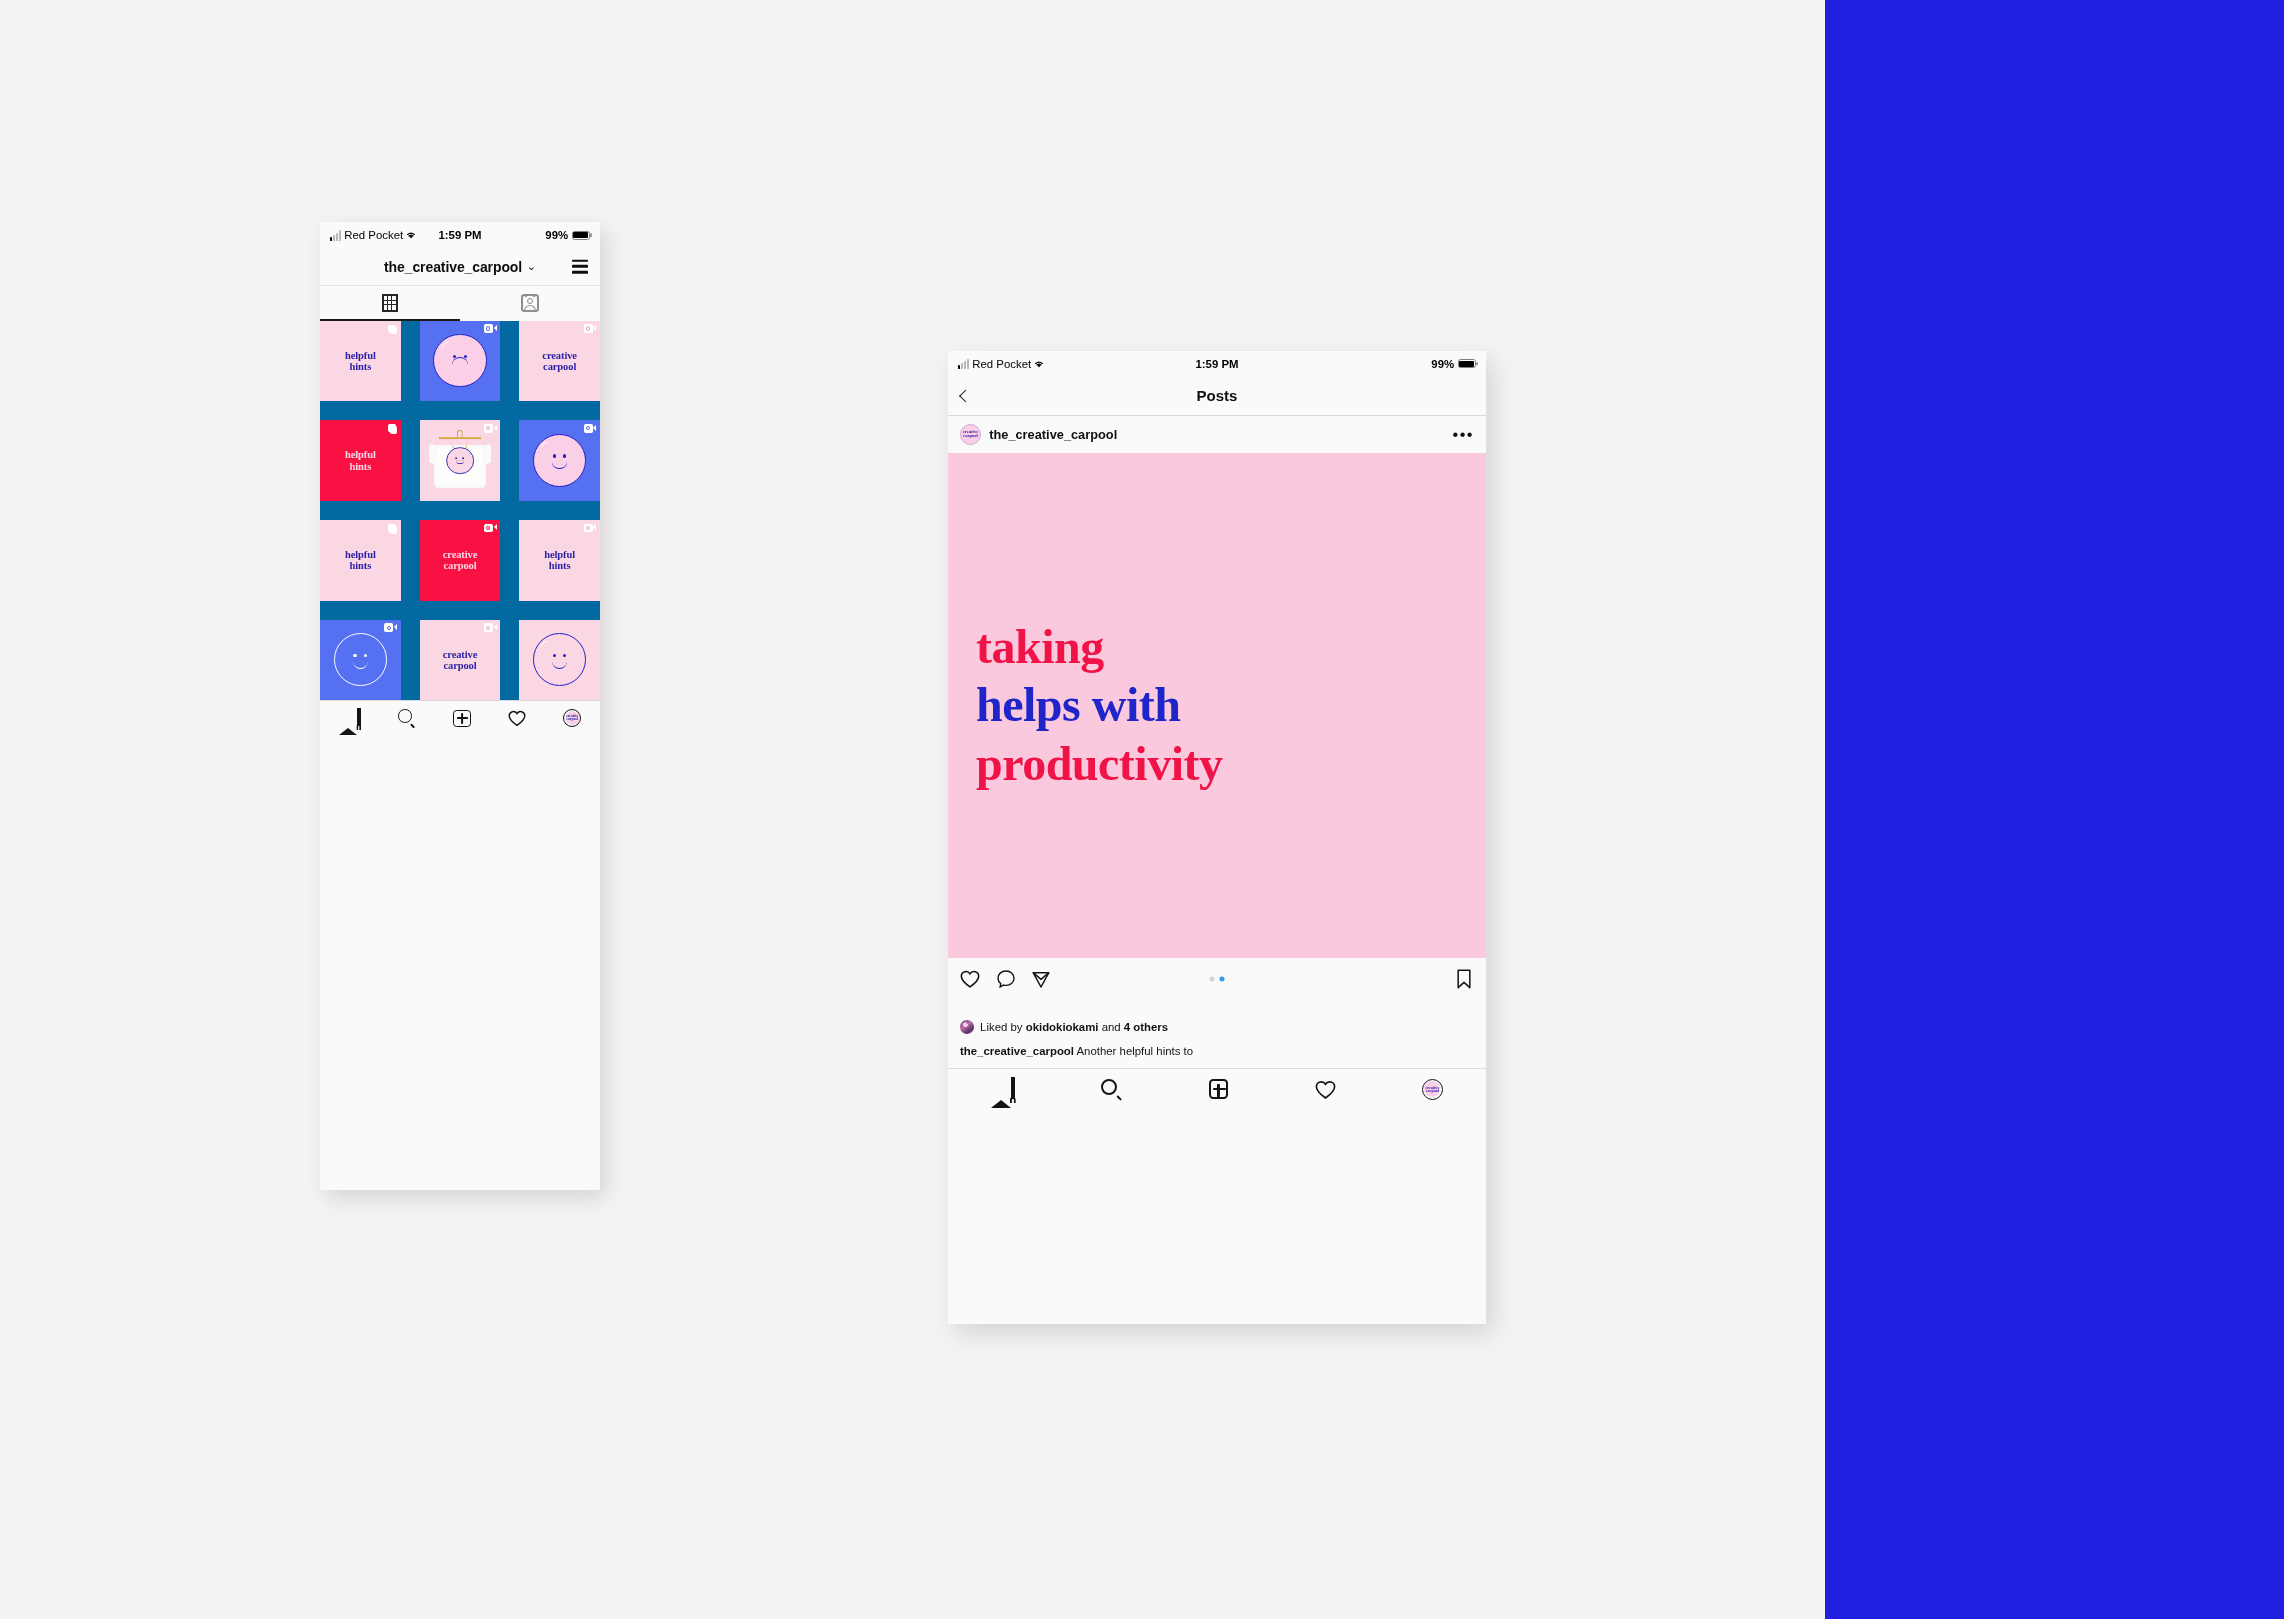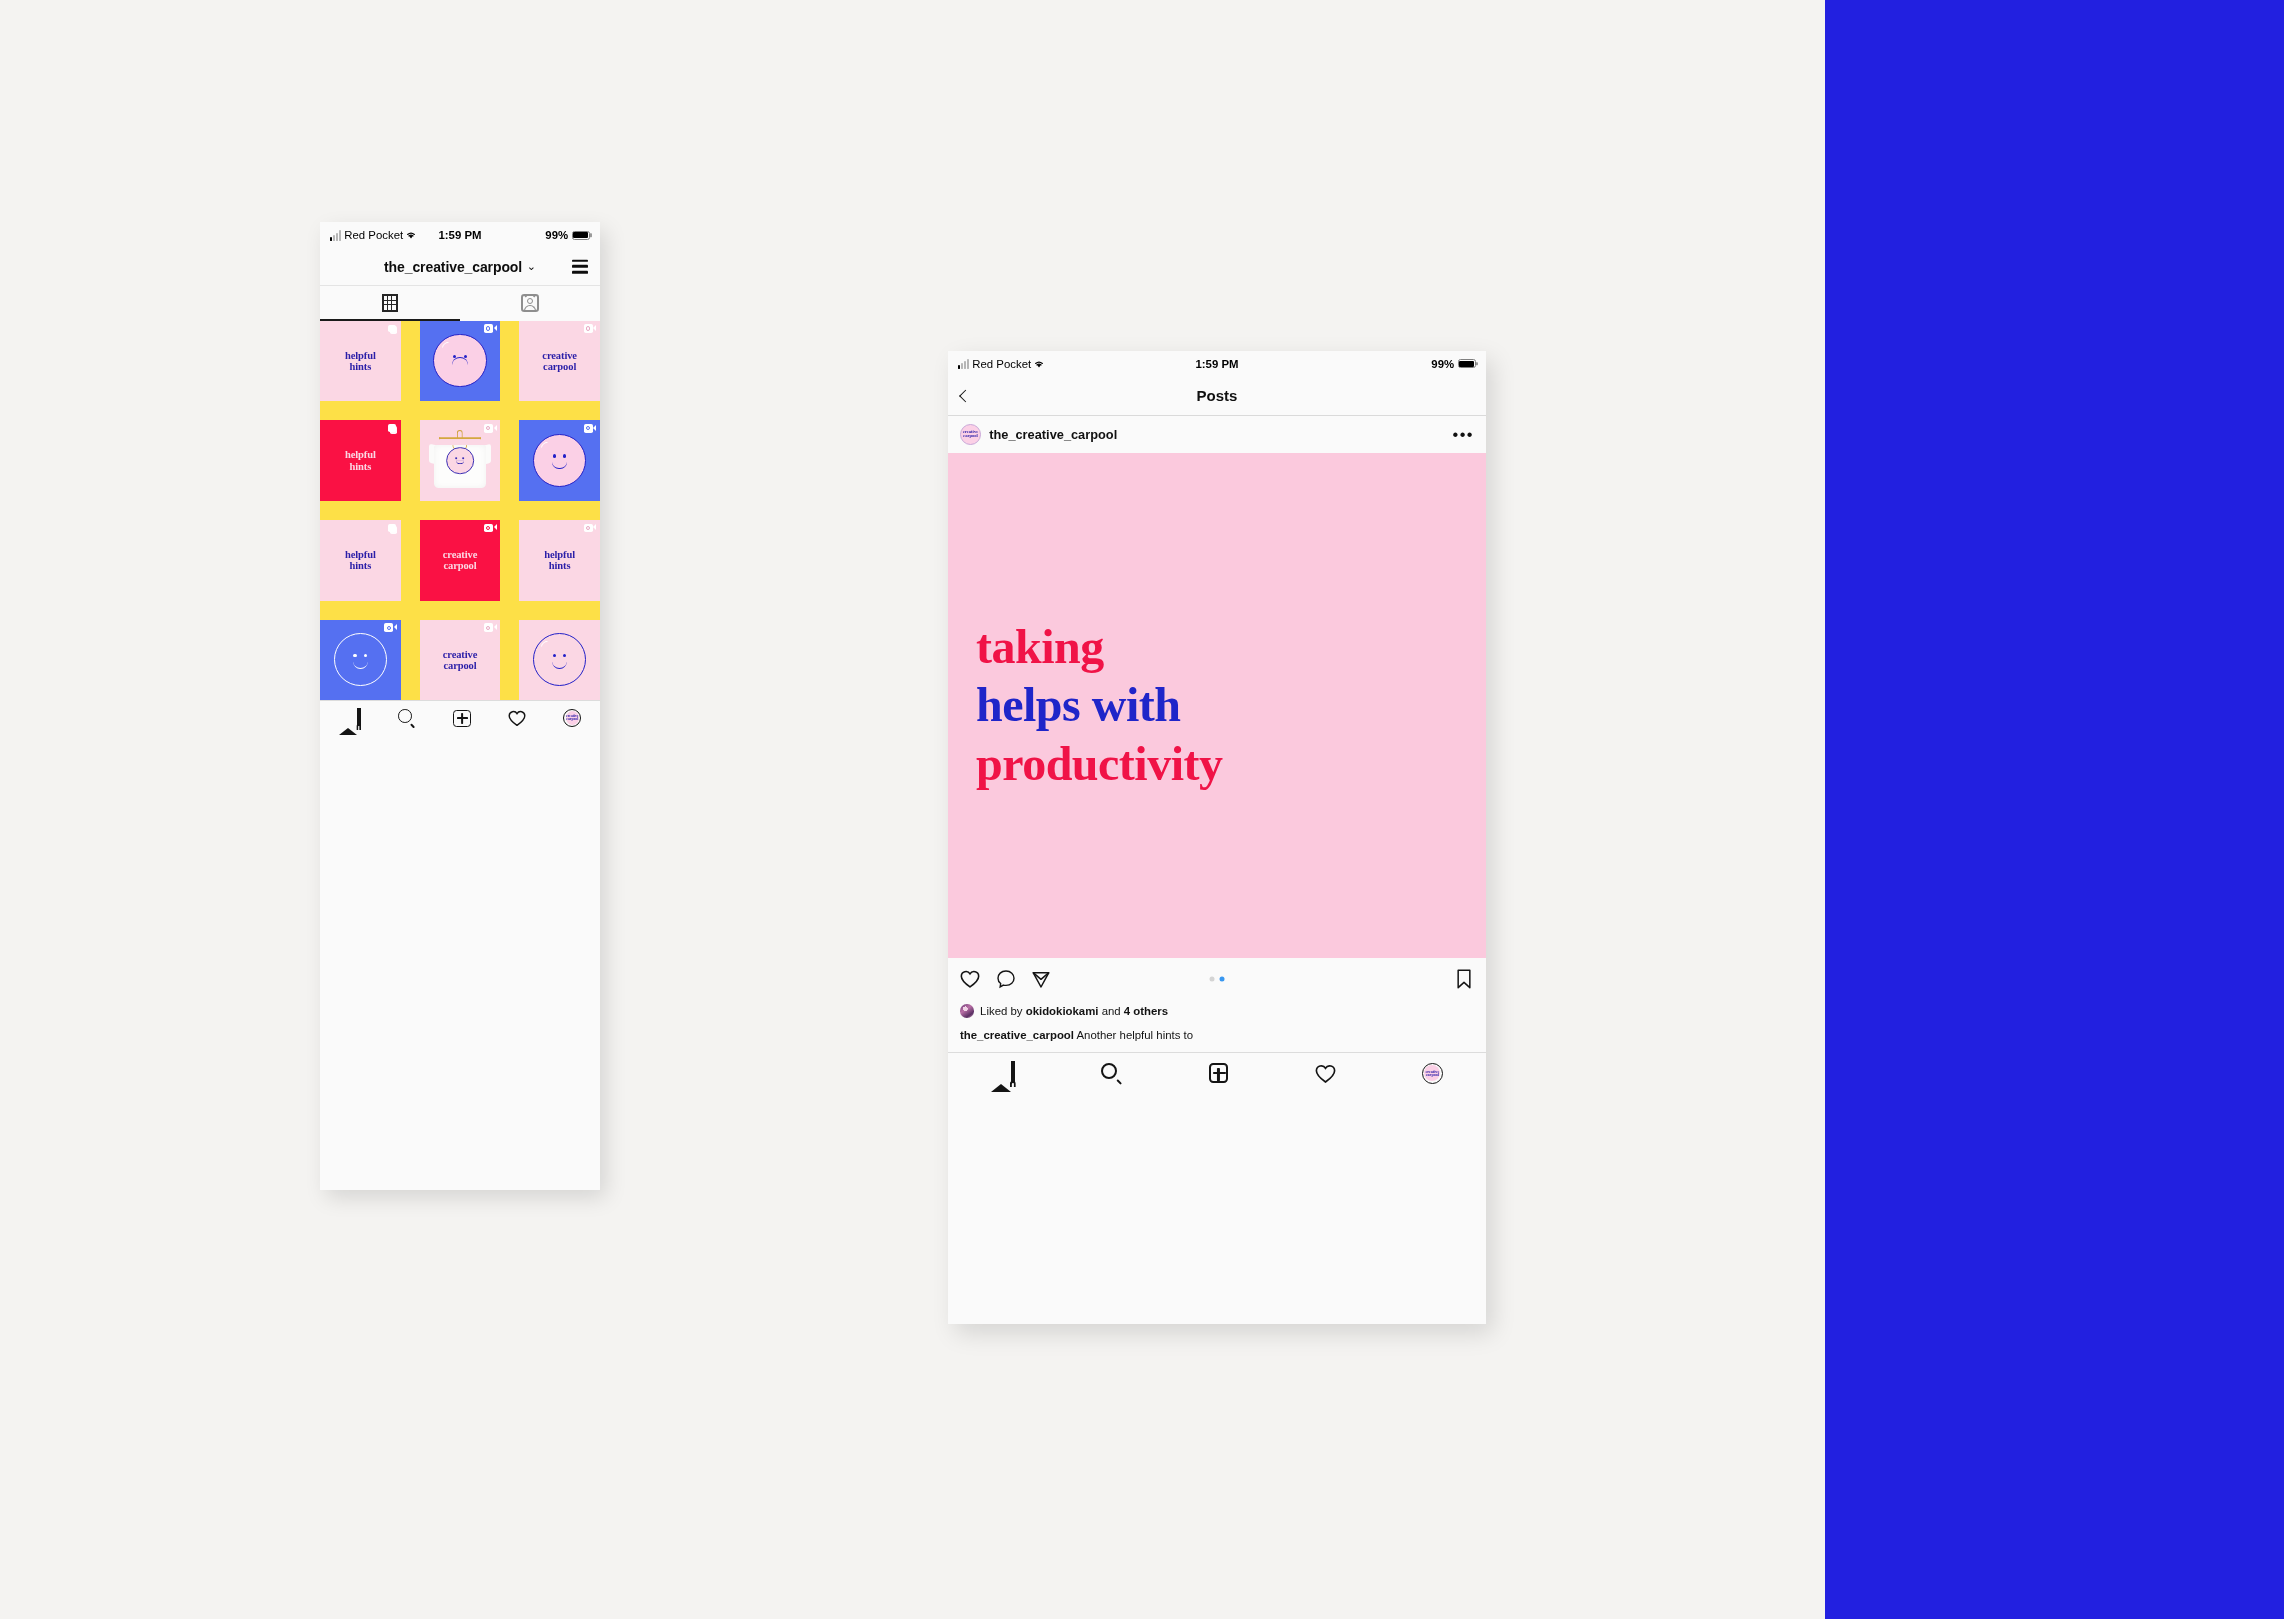--- a/index.html
+++ b/index.html
@@ -99,21 +99,21 @@
   }
   .tag-ico s{
     position:absolute; bottom:-0.5px; left:50%; transform:translateX(-50%);
     width:12px; height:6px; border:1.8px solid #8e8e8e; border-bottom:none;
     border-radius:6.4px 6.4px 0 0;
   }
 
   
   .p1-grid{
     display:grid; grid-template-columns:repeat(3,1fr); gap:19px;
-    background:#fde047; padding:0 0 0 0;
+    background:#0369a1; padding:0 0 0 0;
   }
   .tile{
     position:relative; aspect-ratio:1/1; overflow:hidden;
     display:flex; align-items:center; justify-content:center;
   }
   .tile-text{
     font-family:"Liberation Serif", serif; font-weight:bold; text-align:center;
     font-size:10.5px; line-height:1.05; letter-spacing:-0.1px;
   }
 
@@ -297,20 +297,21 @@
   .dots{
     position:absolute; left:50%; top:50%; transform:translate(-50%,-50%);
     display:flex; gap:5px;
   }
   .dots i{ width:5px; height:5px; border-radius:50%; background:#d4d4d4; }
   .dots i.on{ background:#3897f0; }
   .pa-save{ margin-left:auto; }
   .likes-row{
     display:flex; align-items:center; gap:6.4px; padding:0 12px 0 12px; height:24px;
     background:#fafafa;
+    margin-top:16px;
   }
   .liker-av{
     width:13.7px; height:13.7px; border-radius:50%; flex:0 0 auto;
     background:
       radial-gradient(circle at 38% 34%, #f0d3e6 0 18%, transparent 19%),
       linear-gradient(145deg,#6f3f78 0%,#b96fa6 40%,#5a2f63 75%,#d7a7c4 100%);
   }
   .likes-txt{ font-size:11.4px; color:#131313; }
   .likes-txt b{ font-weight:700; }
   .caption-row{

